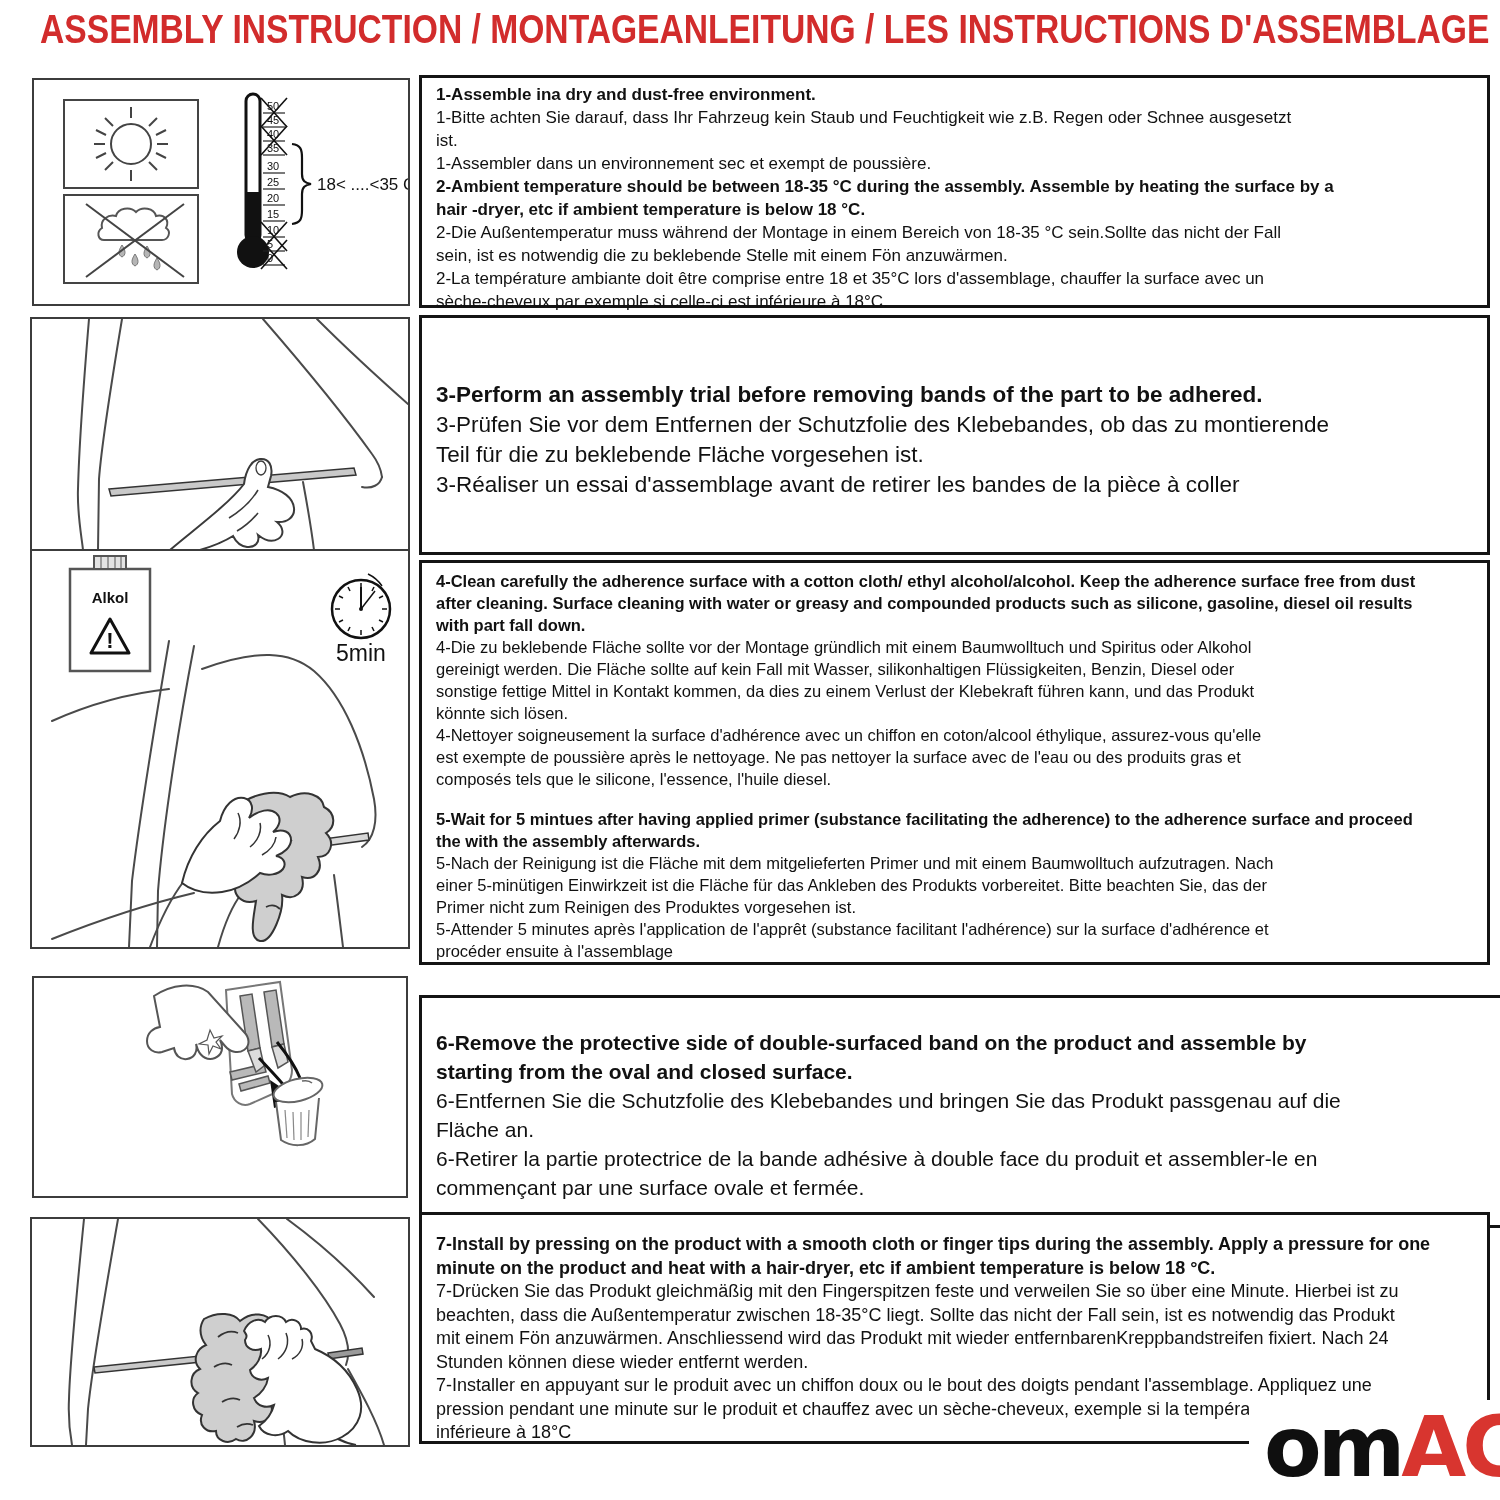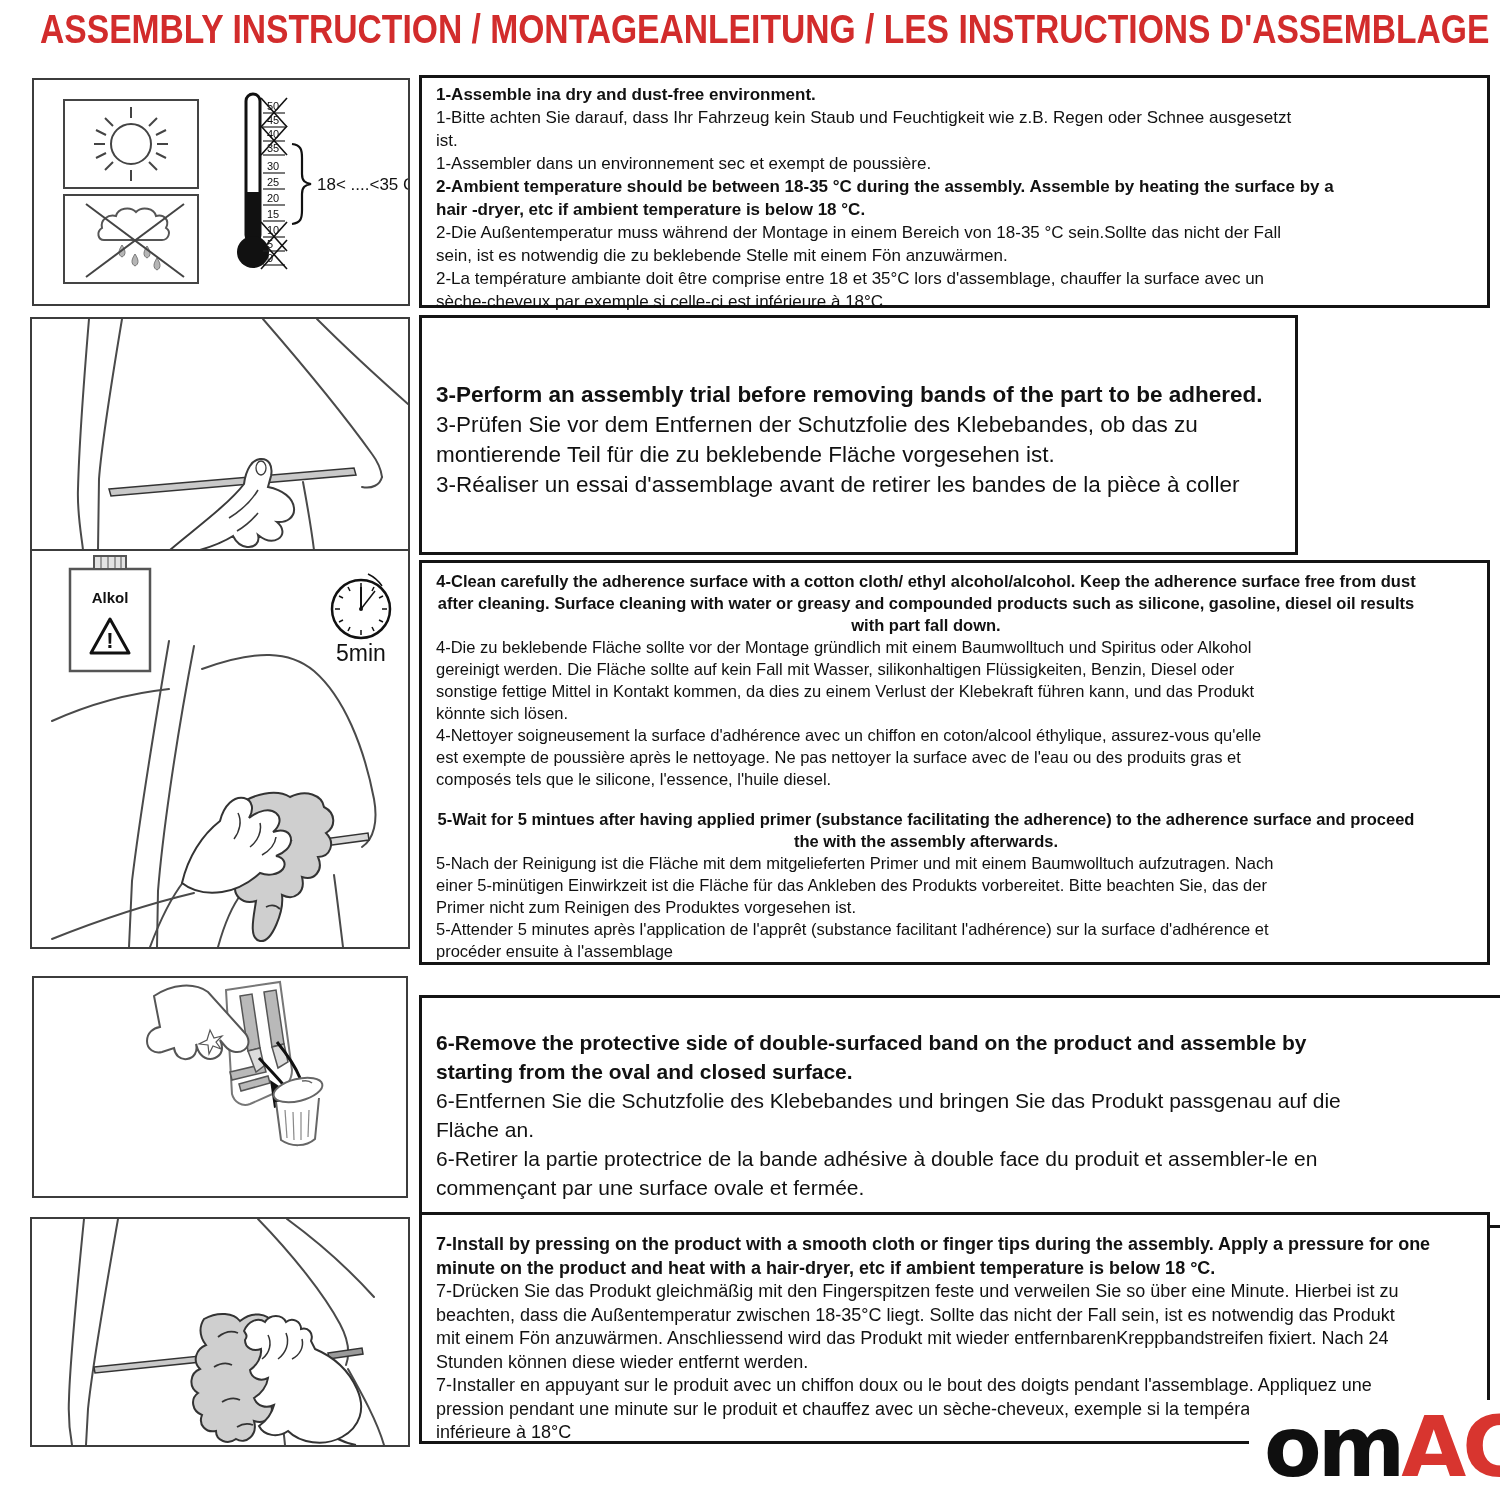--- a/index.html
+++ b/index.html
@@ -15,28 +15,28 @@
   .txt p{margin:0;}
   .b{font-weight:700;}
   .gap{margin-top:20px;}
 
   .fig1{left:32px; top:78px;  width:378px; height:228px;}
   .txt1{left:419px;top:75px;  width:1071px;height:233px;padding-top:5px;
         font-size:17px;line-height:23px;}
   .txt1 .b{max-width:905px;} .txt1 .n{max-width:880px;}
 
   .fig2{left:30px; top:317px; width:380px; height:235px;}
-  .txt2{left:419px;top:315px; width:879px;height:240px;padding-top:62px;
+  .txt2{left:419px;top:315px; width:1071px;height:240px;padding-top:62px;
         font-size:22.5px;line-height:30px;}
   .txt2 p{max-width:900px;}
 
   .fig3{left:30px; top:549px; width:380px; height:400px;}
   .txt3{left:419px;top:560px; width:1071px;height:405px;padding-top:7px;
         font-size:16.5px;line-height:22px;}
-  .txt3 .b{max-width:980px;text-align:center;} .txt3 .n{max-width:850px;}
+  .txt3 .b{max-width:980px;} .txt3 .n{max-width:850px;}
   .txt3 .gap{margin-top:18px;}
 
   .fig4{left:32px; top:976px; width:376px; height:222px;}
   .txt4{left:419px;top:995px; width:1265px;height:233px;padding-top:30px;
         font-size:21px;line-height:29px;}
   .txt4 .b{max-width:880px;} .txt4 .n{max-width:930px;}
 
   .fig5{left:30px; top:1217px;width:380px; height:230px;}
   .txt5{left:419px;top:1212px;width:1071px;height:232px;padding-top:18px;
         font-size:18px;line-height:23.5px;}

